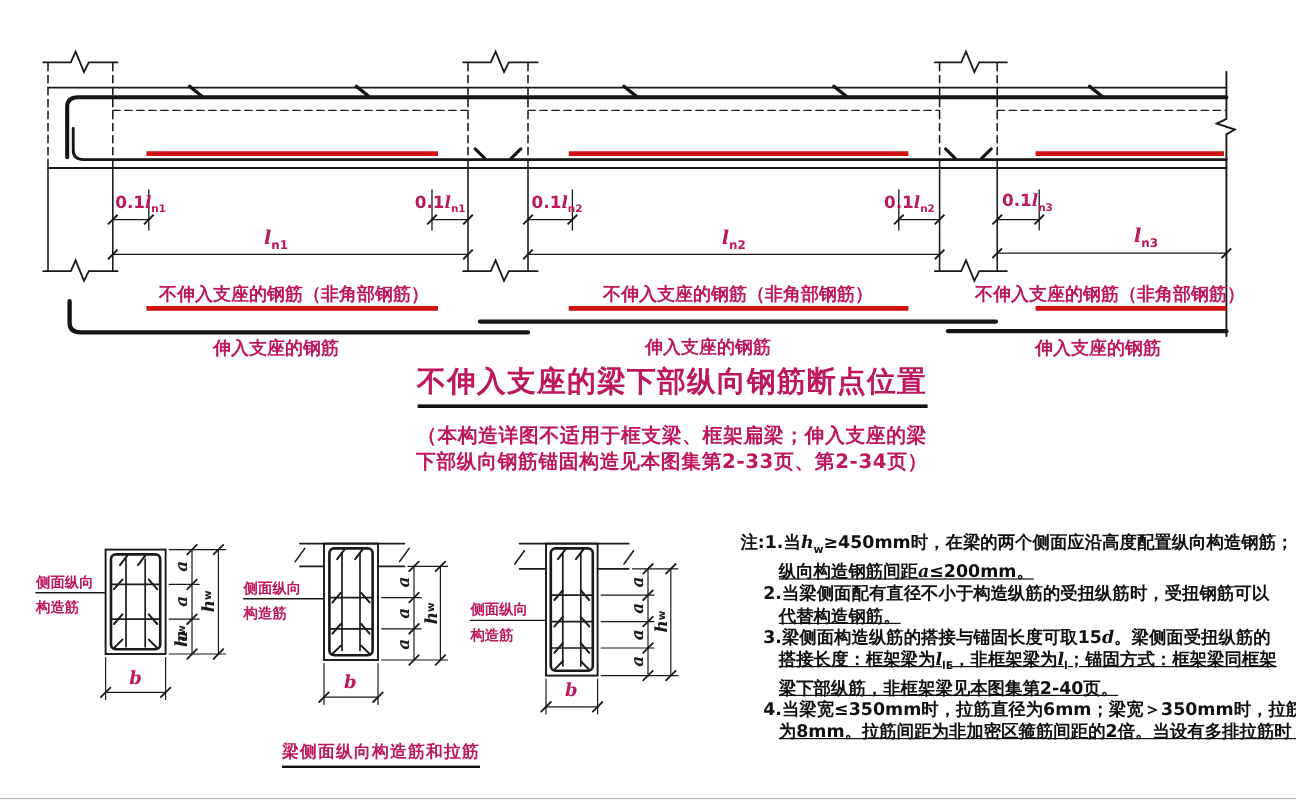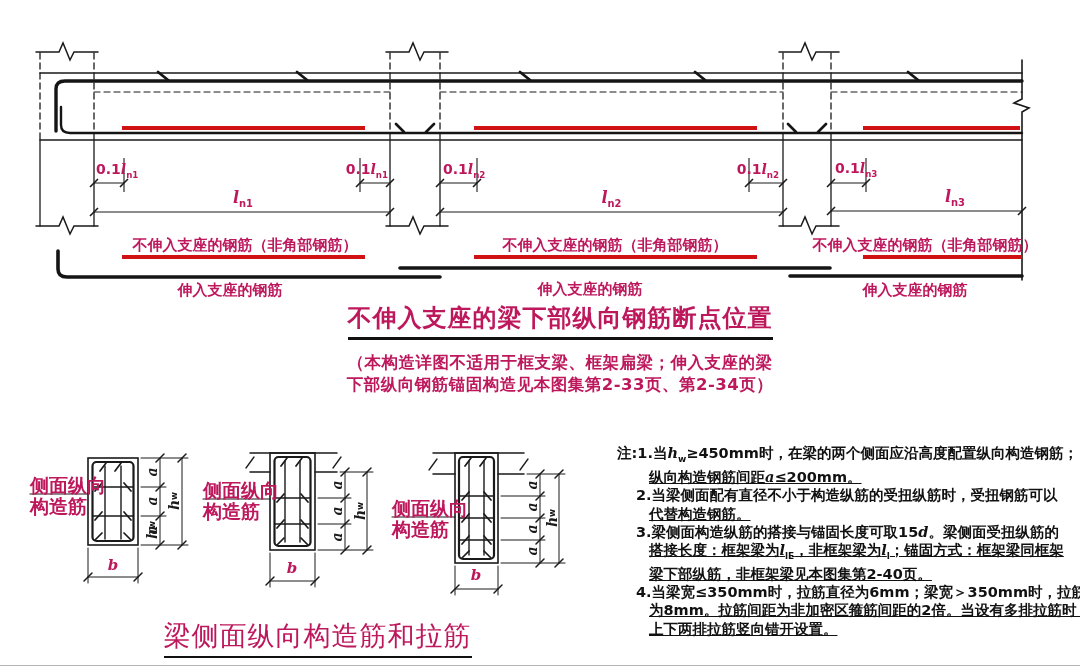--- a/index.html
+++ b/index.html
@@ -9,23 +9,23 @@
   .lbl{position:absolute;white-space:nowrap;color:#be185d;}
   .ctr{text-align:center;}
   .rgt{text-align:right;}
   .dimlbl{font-size:14px;font-weight:700;}
   .spanlbl{font-size:16px;font-weight:700;}
   .redlbl{font-size:15px;font-weight:700;}
   .barlbl{font-size:15px;font-weight:700;text-align:center;}
   .title{font-size:24px;font-weight:700;letter-spacing:1px;}
   .title .u{display:inline-block;border-bottom:3px solid #111;padding-bottom:3px;}
   .subtitle{font-size:16.5px;font-weight:600;letter-spacing:0.5px;}
-  .caption{font-size:27px;font-weight:400;letter-spacing:1px;}
+  .caption{font-size:14px;font-weight:700;letter-spacing:1px;}
   .caption .u{display:inline-block;border-bottom:2.5px solid #111;padding-bottom:2px;}
-  .seclbl{font-size:19px;font-weight:700;line-height:18px;}
+  .seclbl{font-size:12px;font-weight:700;line-height:18px;}
   .rot{position:absolute;width:22px;height:20px;display:flex;align-items:center;justify-content:center;
        transform:rotate(-90deg);font-size:14px;font-weight:700;}
   .math i, .rich i{font-family:"DejaVu Serif","Liberation Serif",serif;font-style:italic;}
   sub{font-size:0.62em;}
   #notes{position:absolute;left:617px;top:444px;width:462px;}
   .note-line{white-space:nowrap;font-size:14.5px;line-height:18.2px;font-weight:600;color:#111;}
   .note-line.num{margin-left:19px;}
   .note-line.cont{margin-left:32px;text-decoration:underline;}
   .pagebottom{position:absolute;left:0;top:665px;width:1080px;height:1px;background:#b5b5b5;}
 </style>
@@ -86,21 +86,21 @@
       <path d="M90,216 L98,208 M386,216 L394,208 M436,216 L444,208 M779,216 L787,208 M827,215 L835,207 M1018,215 L1026,207" stroke-width="1.6"></path>
     </g>
   </svg>
 
   <div class="lbl dimlbl rich" style="left:96px;top:161px;">0.1<i>l</i><sub>n1</sub></div>
   <div class="lbl dimlbl rich rgt" style="left:328px;top:161px;width:60px;">0.1<i>l</i><sub>n1</sub></div>
   <div class="lbl dimlbl rich" style="left:443px;top:161px;">0.1<i>l</i><sub>n2</sub></div>
   <div class="lbl dimlbl rich rgt" style="left:717px;top:161px;width:62px;">0.1<i>l</i><sub>n2</sub></div>
   <div class="lbl dimlbl rich" style="left:835px;top:160px;text-align:right;">0.1<i>l</i><sub>n3</sub></div>
 
-  <div class="lbl spanlbl rich ctr" style="left:94px;top:188px;width:272px;margin-left:13px;"><i>l</i><sub>n1</sub></div>
+  <div class="lbl spanlbl rich ctr" style="left:94px;top:188px;width:272px;"><i>l</i><sub>n1</sub></div>
   <div class="lbl spanlbl rich ctr" style="left:440px;top:188px;width:343px;"><i>l</i><sub>n2</sub></div>
   <div class="lbl spanlbl rich ctr" style="left:845px;top:187px;width:220px;"><i>l</i><sub>n3</sub></div>
 
   <div class="lbl redlbl ctr" style="left:110px;top:236px;width:270px;">不伸入支座的钢筋（非角部钢筋）</div>
   <div class="lbl redlbl ctr" style="left:470px;top:236px;width:290px;">不伸入支座的钢筋（非角部钢筋）</div>
   <div class="lbl redlbl ctr" style="left:795px;top:236px;width:260px;">不伸入支座的钢筋（非角部钢筋）</div>
 
   <div class="lbl barlbl ctr" style="left:130px;top:281px;width:200px;">伸入支座的钢筋</div>
   <div class="lbl barlbl ctr" style="left:490px;top:280px;width:200px;">伸入支座的钢筋</div>
   <div class="lbl barlbl ctr" style="left:815px;top:281px;width:200px;">伸入支座的钢筋</div>
@@ -236,17 +236,16 @@
   <div id="notes">
       <div class="note-line rich ">注:1.当<i>h</i><sub>w</sub>≥450mm时，在梁的两个侧面应沿高度配置纵向构造钢筋；</div>
       <div class="note-line rich cont">纵向构造钢筋间距<i>a</i>≤200mm。</div>
       <div class="note-line rich num">2.当梁侧面配有直径不小于构造纵筋的受扭纵筋时，受扭钢筋可以</div>
       <div class="note-line rich cont">代替构造钢筋。</div>
       <div class="note-line rich num">3.梁侧面构造纵筋的搭接与锚固长度可取15<i>d</i>。梁侧面受扭纵筋的</div>
       <div class="note-line rich cont">搭接长度：框架梁为<i>l</i><sub>lE</sub>，非框架梁为<i>l</i><sub>l</sub>；锚固方式：框架梁同框架</div>
       <div class="note-line rich cont">梁下部纵筋，非框架梁见本图集第2-40页。</div>
       <div class="note-line rich num">4.当梁宽≤350mm时，拉筋直径为6mm；梁宽＞350mm时，拉筋直径</div>
       <div class="note-line rich cont">为8mm。拉筋间距为非加密区箍筋间距的2倍。当设有多排拉筋时，</div>
-      <div class="note-line rich cont">上下两排拉筋竖向错开设置。</div>
     </div>
 
   <div class="pagebottom"></div>
 </div>
 
 </body></html>

